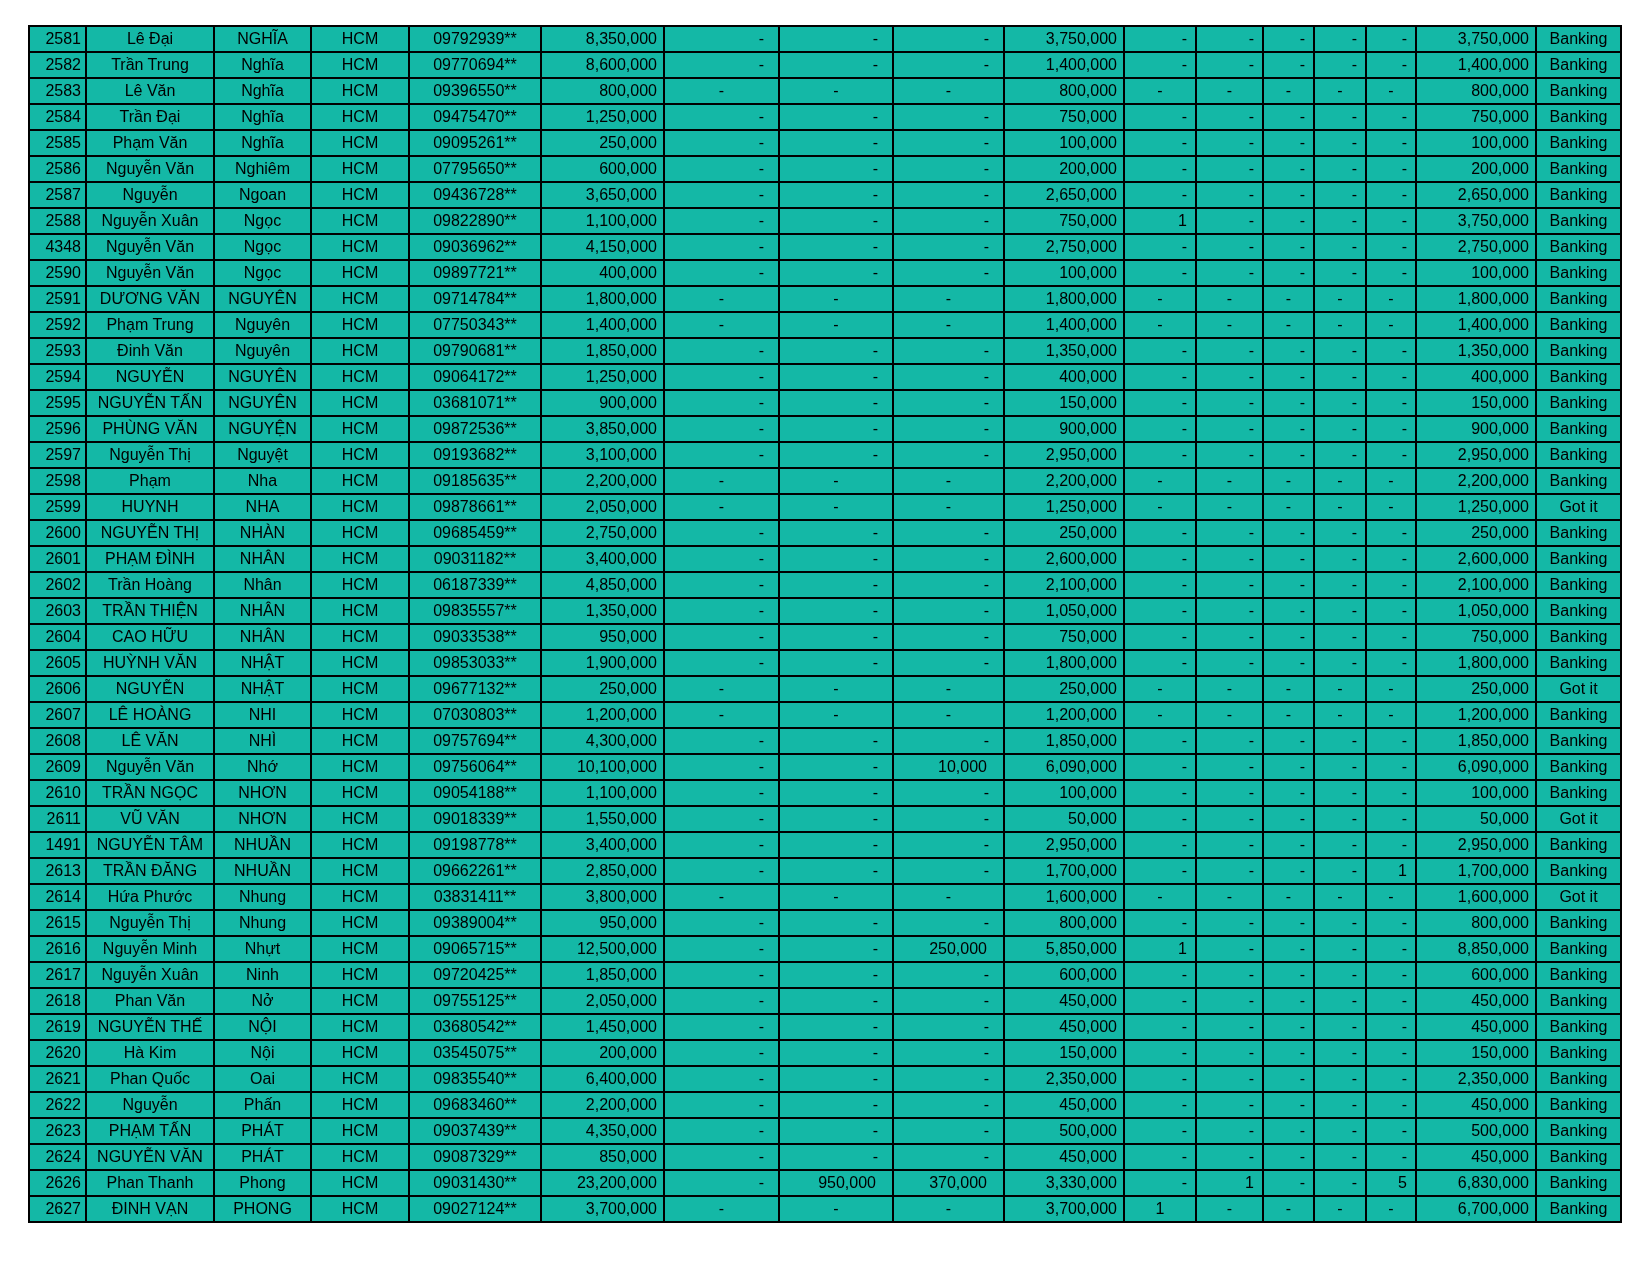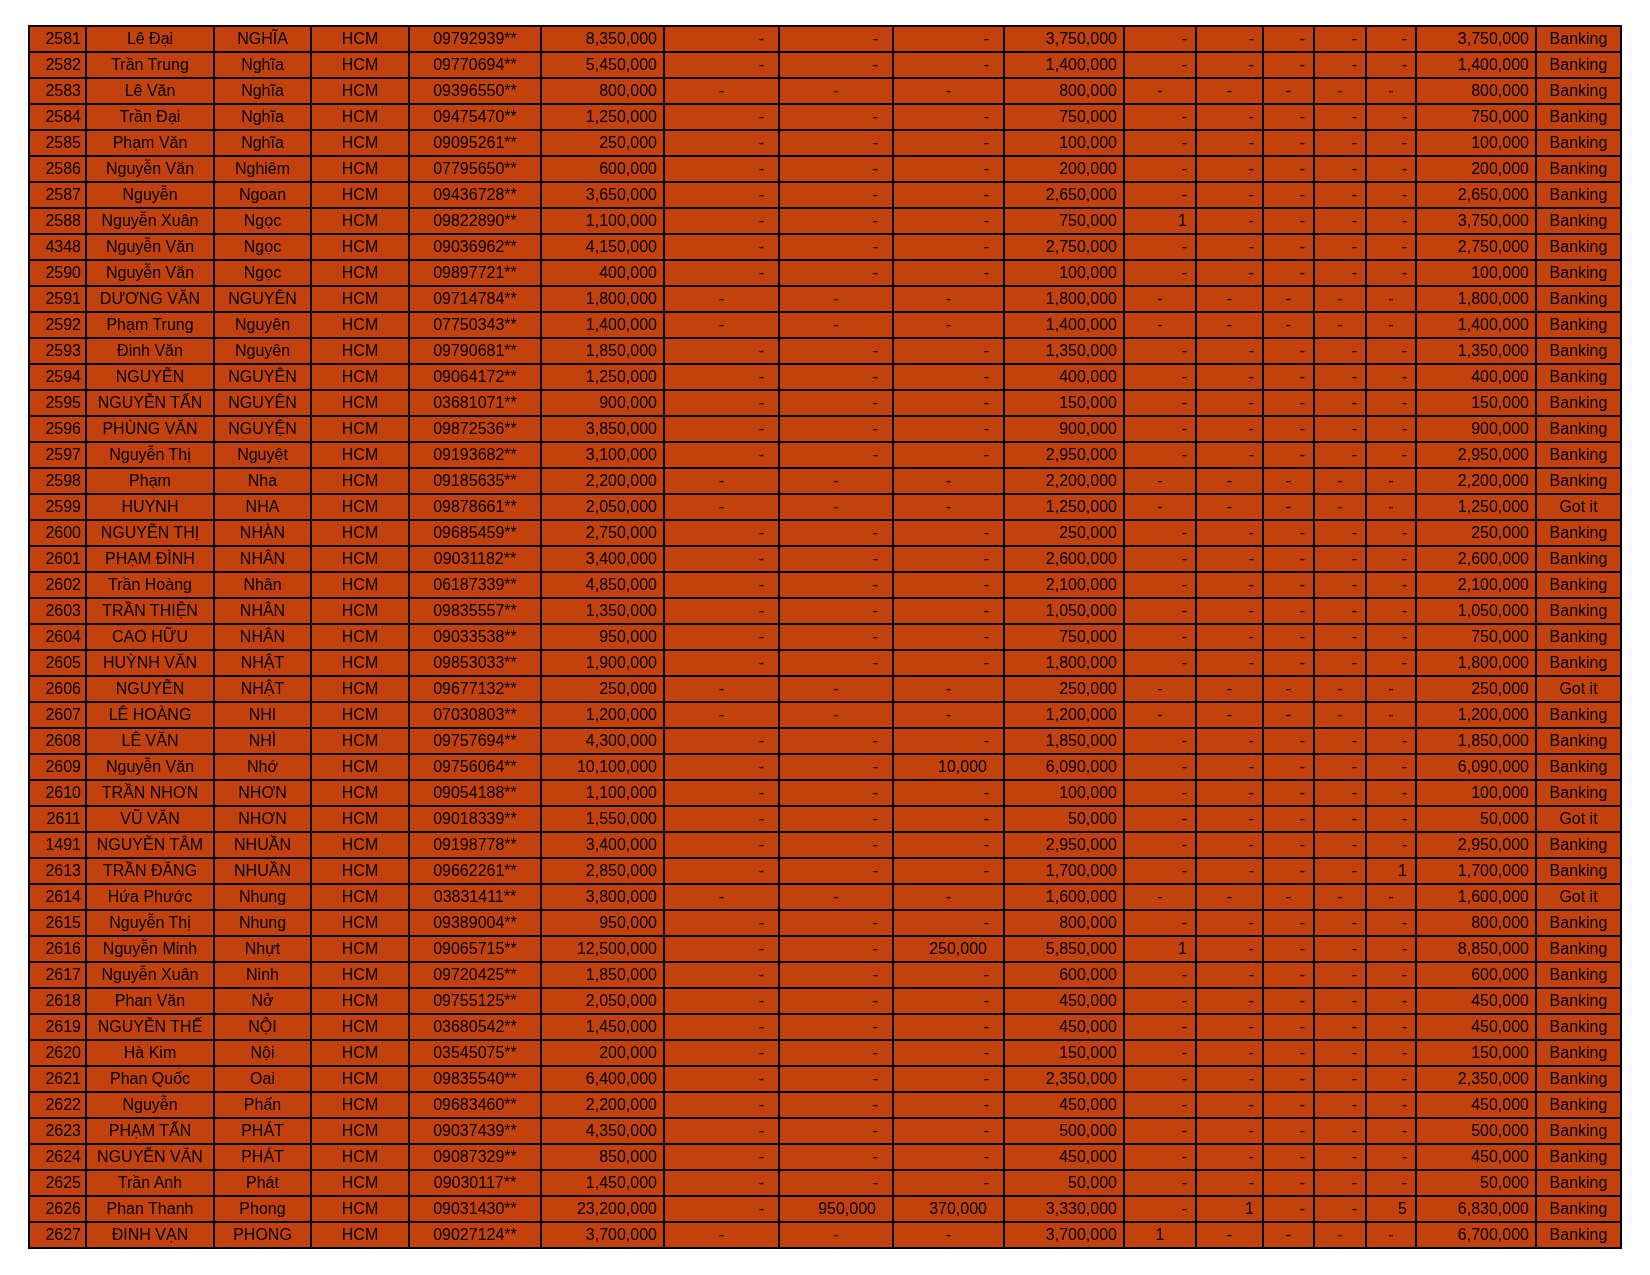--- a/index.html
+++ b/index.html
@@ -11,21 +11,21 @@
     font-family: "Liberation Sans", "DejaVu Sans", sans-serif;
   }
   table.sheet {
     position: absolute;
     left: 28px;
     top: 25px;
     width: 1592px;
     border-collapse: collapse;
     table-layout: fixed;
     border: 2px solid #000000;
-    background: #c2410c;
+    background: #14b8a6;
   }
   table.sheet td {
     border: 2px solid #000000;
     height: 24px;
     line-height: 24px;
     padding: 0;
     font-size: 16px;
     color: #000000;
     white-space: nowrap;
     overflow: hidden;
@@ -95,21 +95,21 @@
     <td class="nc">-</td>
     <td>3,750,000</td>
     <td>Banking</td>
   </tr>
       <tr>
     <td>2582</td>
     <td>Trần Trung</td>
     <td>Nghĩa</td>
     <td>HCM</td>
     <td>09770694**</td>
-    <td>5,450,000</td>
+    <td>8,600,000</td>
     <td class="nc">-</td>
     <td class="nc">-</td>
     <td class="nc">-</td>
     <td>1,400,000</td>
     <td class="nc">-</td>
     <td class="nc">-</td>
     <td class="nc">-</td>
     <td class="nc">-</td>
     <td class="nc">-</td>
     <td>1,400,000</td>
@@ -623,21 +623,21 @@
     <td class="nc">-</td>
     <td class="nc">-</td>
     <td class="nc">-</td>
     <td class="nc">-</td>
     <td class="nc">-</td>
     <td>6,090,000</td>
     <td>Banking</td>
   </tr>
       <tr>
     <td>2610</td>
-    <td>TRẦN NHƠN</td>
+    <td>TRẦN NGỌC</td>
     <td>NHƠN</td>
     <td>HCM</td>
     <td>09054188**</td>
     <td>1,100,000</td>
     <td class="nc">-</td>
     <td class="nc">-</td>
     <td class="nc">-</td>
     <td>100,000</td>
     <td class="nc">-</td>
     <td class="nc">-</td>
@@ -907,39 +907,20 @@
     <td>450,000</td>
     <td class="nc">-</td>
     <td class="nc">-</td>
     <td class="nc">-</td>
     <td class="nc">-</td>
     <td class="nc">-</td>
     <td>450,000</td>
     <td>Banking</td>
   </tr>
       <tr>
-    <td>2625</td>
-    <td>Trần Anh</td>
-    <td>Phát</td>
-    <td>HCM</td>
-    <td>09030117**</td>
-    <td>1,450,000</td>
-    <td class="nc">-</td>
-    <td class="nc">-</td>
-    <td class="nc">-</td>
-    <td>50,000</td>
-    <td class="nc">-</td>
-    <td class="nc">-</td>
-    <td class="nc">-</td>
-    <td class="nc">-</td>
-    <td class="nc">-</td>
-    <td>50,000</td>
-    <td>Banking</td>
-  </tr>
-      <tr>
     <td>2626</td>
     <td>Phan Thanh</td>
     <td>Phong</td>
     <td>HCM</td>
     <td>09031430**</td>
     <td>23,200,000</td>
     <td class="nc">-</td>
     <td class="num-in-dash">950,000</td>
     <td class="num-in-dash">370,000</td>
     <td>3,330,000</td>

